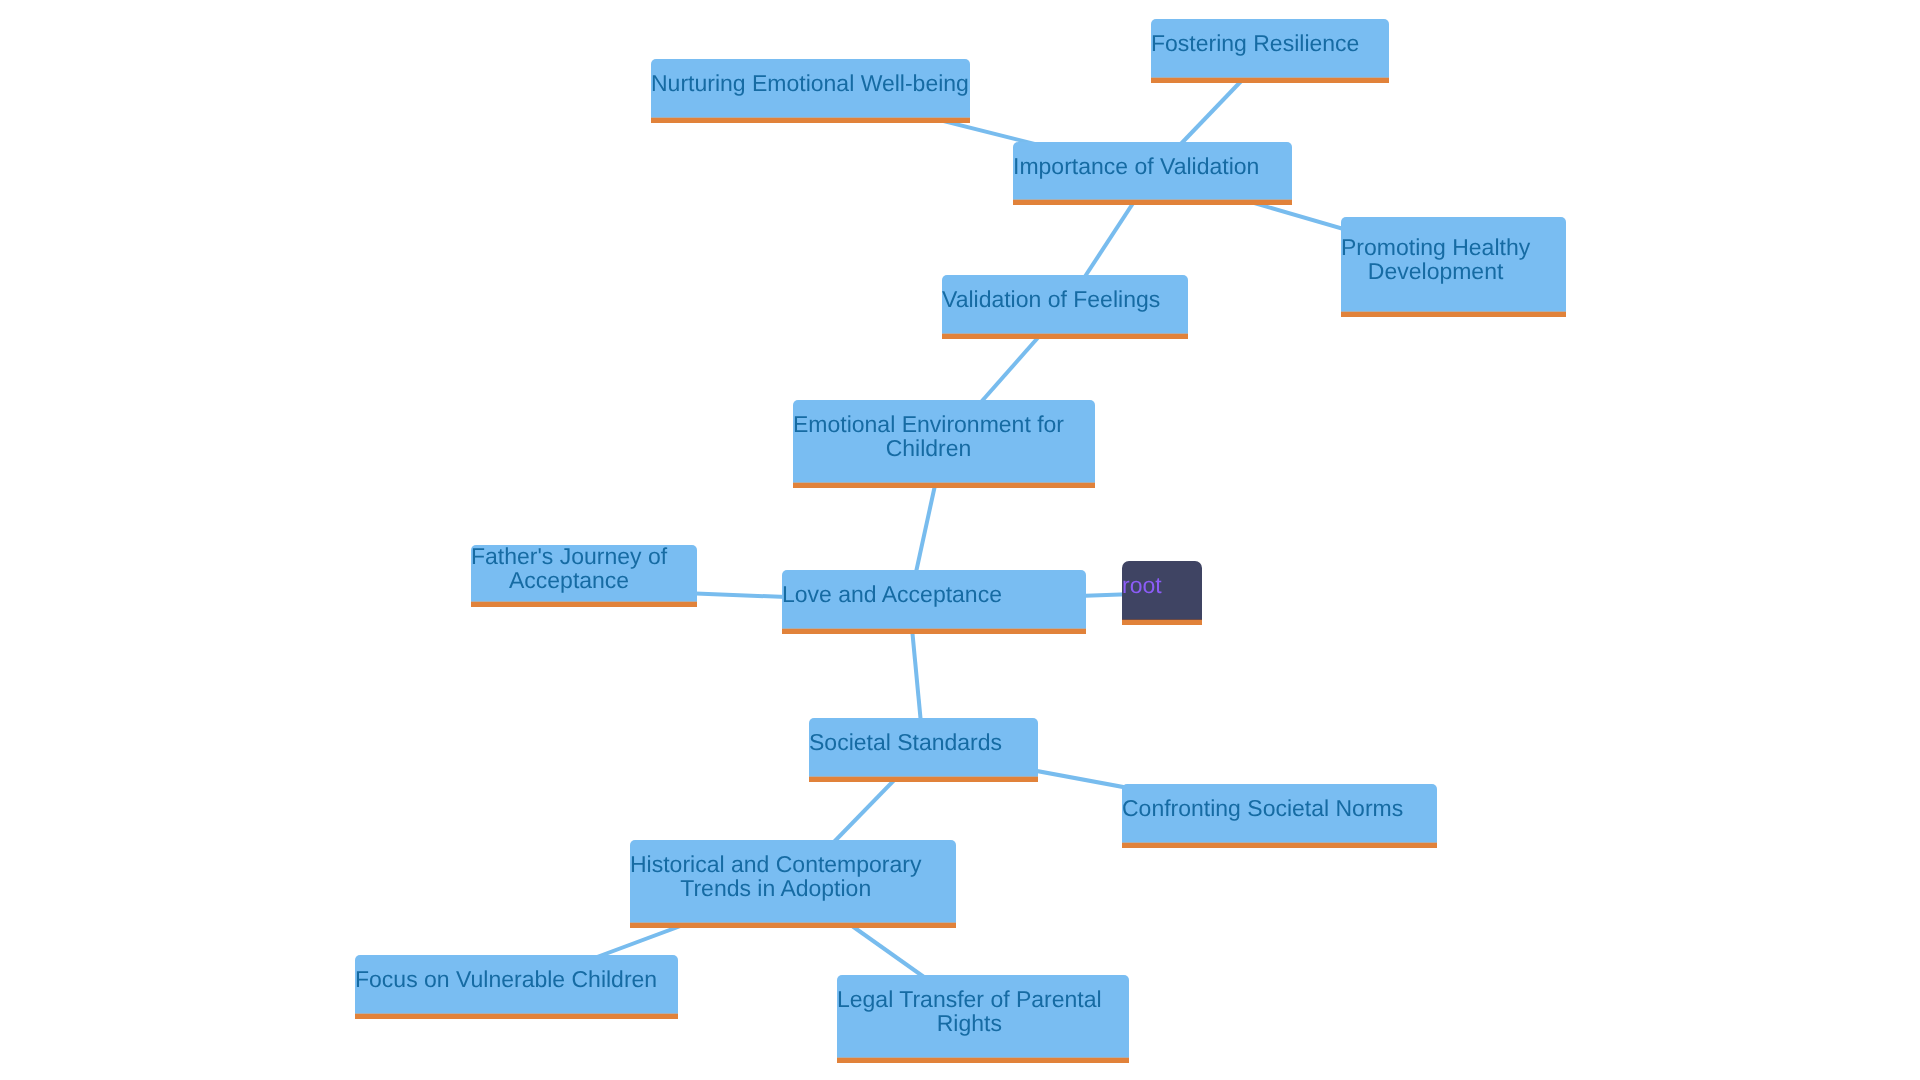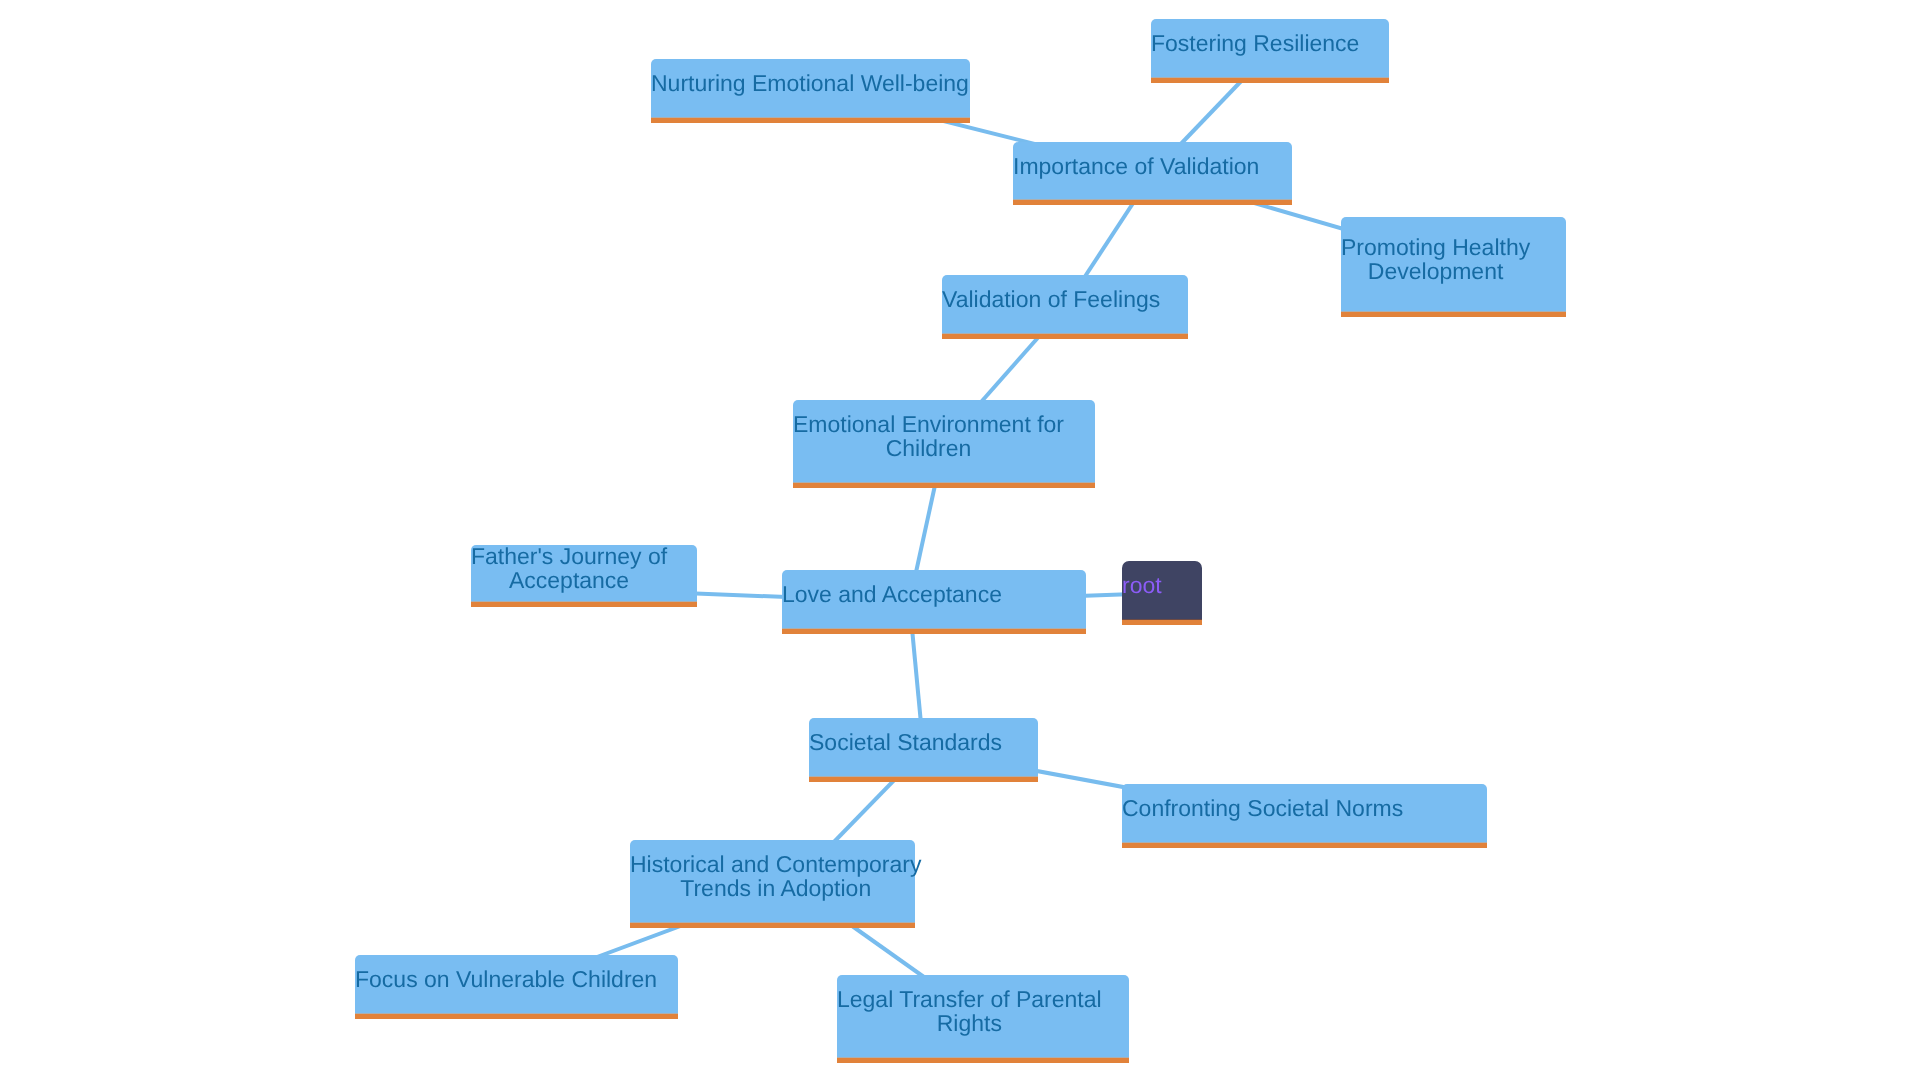--- a/index.html
+++ b/index.html
@@ -91,26 +91,26 @@
   <div class="node root" style="left:1122px;top:561px;width:80px;height:64px;">
     <div class="body"></div>
     <div class="bar"></div>
     <div class="label">root</div>
   </div>
   <div class="node leaf" style="left:809px;top:718px;width:229px;height:64px;">
     <div class="body"></div>
     <div class="bar"></div>
     <div class="label">Societal Standards</div>
   </div>
-  <div class="node leaf" style="left:1122px;top:784px;width:365px;height:64px;">
+  <div class="node leaf" style="left:1122px;top:784px;width:315px;height:64px;">
     <div class="body"></div>
     <div class="bar"></div>
     <div class="label">Confronting Societal Norms</div>
   </div>
-  <div class="node leaf" style="left:630px;top:840px;width:285px;height:88px;">
+  <div class="node leaf" style="left:630px;top:840px;width:326px;height:88px;">
     <div class="body"></div>
     <div class="bar"></div>
     <div class="label">Historical and Contemporary
 Trends in Adoption</div>
   </div>
   <div class="node leaf" style="left:355px;top:955px;width:323px;height:64px;border-radius:18px;">
     <div class="body"></div>
     <div class="bar"></div>
     <div class="label">Focus on Vulnerable Children</div>
   </div>

